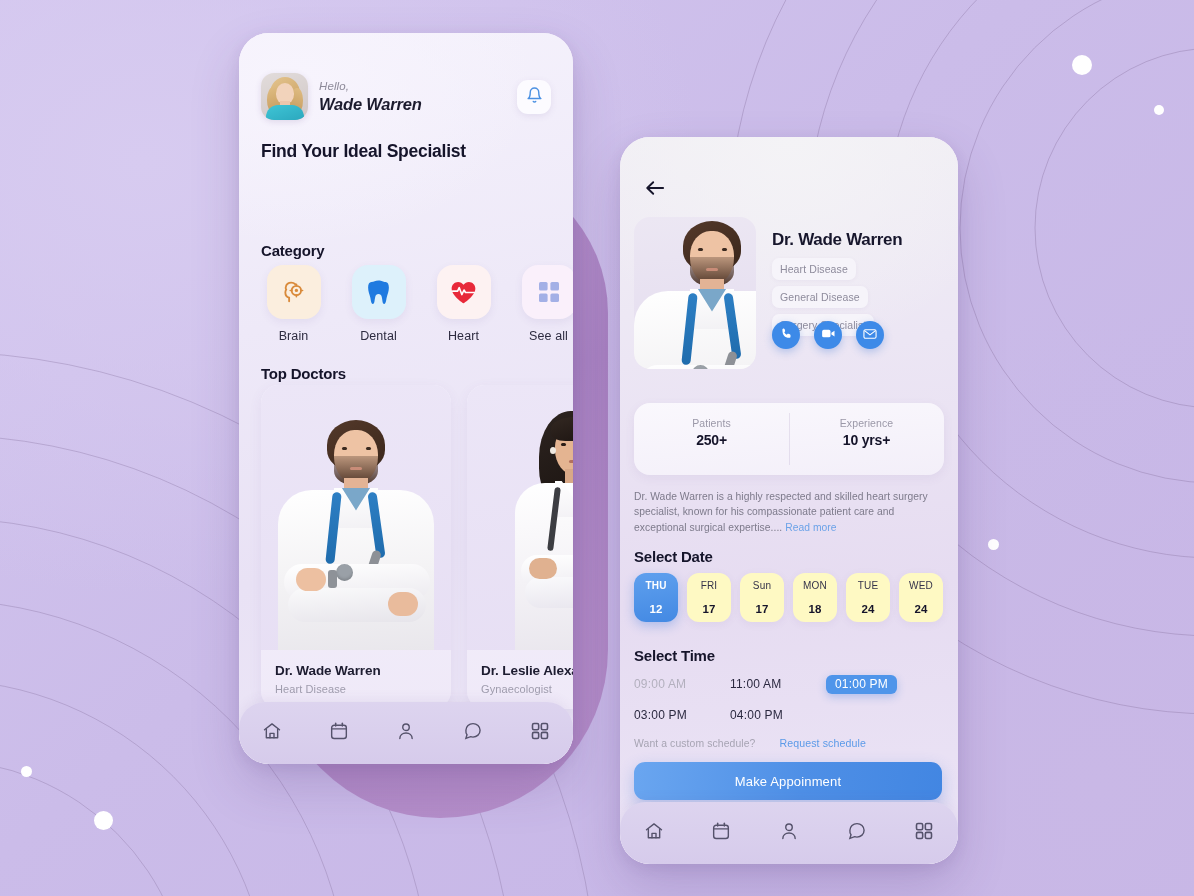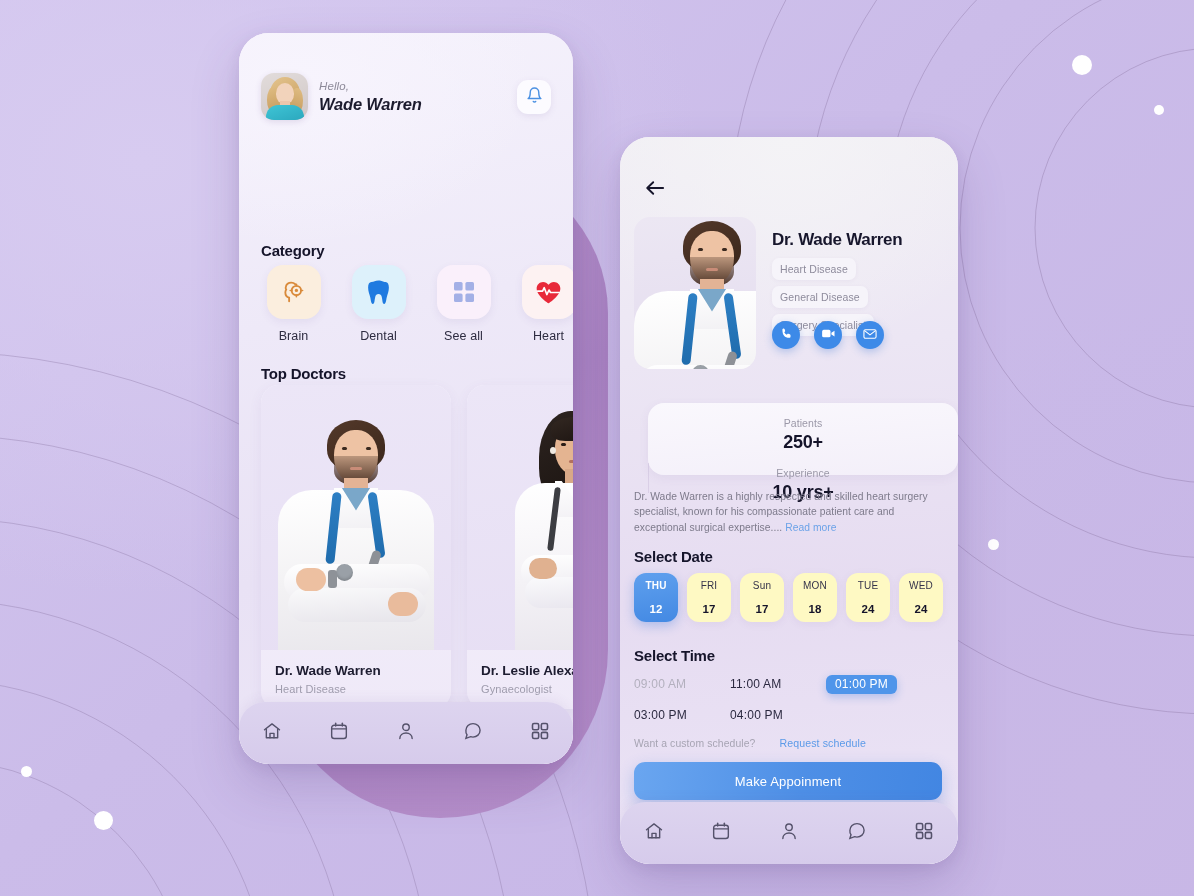--- a/index.html
+++ b/index.html
@@ -190,29 +190,29 @@
     color:#17162c; letter-spacing:-.3px; }
   .tags { position:absolute; left:152px; top:121px; width:178px; display:flex; flex-wrap:wrap; gap:6px; }
   .tag { background:#f6f4fa; border-radius:7px; padding:5px 8px; font-size:10.5px;
     color:#8e8b9c; letter-spacing:.1px; box-shadow:0 1px 4px rgba(95,65,140,.05); }
   .contact-row { position:absolute; left:152px; top:184px; display:flex; gap:14px; }
   .cbtn { width:28px; height:28px; border-radius:50%; background:#3d8ae8;
     display:flex; align-items:center; justify-content:center;
     box-shadow:0 3px 8px rgba(45,110,210,.30); }
 
   .stats {
-    position:absolute; left:28px; top:266px; width:310px; height:72px;
+    position:absolute; left:14px; top:266px; width:310px; height:72px;
     background:linear-gradient(175deg,#faf8fd 0%,#f3eff9 100%);
-    border-radius:16px; display:flex; box-shadow:0 3px 11px rgba(95,65,140,.07);flex-direction:column;
+    border-radius:16px; display:flex; box-shadow:0 3px 11px rgba(95,65,140,.07);
   }
   .stat { flex:1; text-align:center; padding-top:14px; position:relative; }
   .stat + .stat::before { content:""; position:absolute; left:0; top:10px; bottom:10px; width:1px;
     background:rgba(150,130,180,.18); }
   .stat-l { font-size:10.5px; color:#9b98a8; letter-spacing:.1px; }
-  .stat-v { font-size:18px; font-weight:700; color:#15142a; margin-top:3px; letter-spacing:-.2px; }
+  .stat-v { font-size:14px; font-weight:700; color:#15142a; margin-top:3px; letter-spacing:-.2px; }
 
   .bio { position:absolute; left:14px; top:352px; width:314px; font-size:10.3px;
     line-height:15.4px; color:#7d7a8b; letter-spacing:.05px; }
   .readmore { color:#6ba2e8; }
 
   #sd-title { position:absolute; left:14px; top:411px; font-size:15px; font-weight:700; color:#15142a; letter-spacing:-.2px;}
   .dates { position:absolute; left:14px; top:436px; display:flex; gap:9px; }
   .date-c {
     width:44px; height:49px; border-radius:12px; background:#fef9c3;
     display:flex; flex-direction:column; align-items:center; justify-content:center;
@@ -292,20 +292,21 @@
       <div class="bell-btn">
         <span>
           <svg width="17" height="18" viewBox="0 0 24 24" fill="none" stroke="#4a90e2" stroke-width="2" stroke-linecap="round" stroke-linejoin="round">
             <path d="M18 8A6 6 0 0 0 6 8c0 7-3 9-3 9h18s-3-2-3-9"></path>
             <path d="M13.73 21a2 2 0 0 1-3.46 0"></path>
           </svg>
         </span>
       </div>
     </div>
 
+    <div class="find-title">Find Your Ideal Specialist</div>
 
 
     <div class="sec-title" id="cat-title">Category</div>
 
     <div class="cats">
       <div class="cat">
         <div class="cat-ico" style="background:#fbeede;">
           <svg width="26" height="26" viewBox="0 0 24 24" fill="none">
             <path d="M7.5 20.5v-3.2c-2-.6-3.5-2.5-3.5-4.8 0-1 .3-2 .8-2.8C4.3 9 4.2 8.2 4.4 7.4 4.9 5.1 7 3.4 9.5 3.4c1.4 0 2.7.5 3.7 1.4" stroke="#d98a3a" stroke-width="1.7" stroke-linecap="round"></path>
             <circle cx="14.2" cy="10.6" r="4.3" fill="none" stroke="#d98a3a" stroke-width="1.7"></circle>
@@ -322,38 +323,38 @@
       </div>
       <div class="cat">
         <div class="cat-ico" style="background:#ddf1fb;">
           <svg width="25" height="27" viewBox="0 0 24 26" fill="#1f7ae0">
             <path d="M12 1.5C8.6 1.5 7.8 3 5.2 3 3 3 2 5 2 8.2c0 4 1.3 6.3 2.1 9.6.6 2.6.7 6.2 2.4 6.2 1.9 0 1.6-4.1 2.4-6.9.5-1.8 1.3-2.6 3.1-2.6s2.6.8 3.1 2.6c.8 2.8.5 6.9 2.4 6.9 1.7 0 1.8-3.6 2.4-6.2.8-3.3 2.1-5.6 2.1-9.6C21.9 5 21 3 18.8 3 16.2 3 15.4 1.5 12 1.5z"></path>
           </svg>
         </div>
         <div class="cat-lbl">Dental</div>
       </div>
       <div class="cat">
+        <div class="cat-ico" style="background:#fdf2f2;">
+          <svg width="27" height="25" viewBox="0 0 26 24">
+            <path d="M13 22.5S1.6 15.5 1.6 8.2C1.6 4.5 4.4 1.8 7.8 1.8c2.1 0 4 1.1 5.2 2.8 1.2-1.7 3.1-2.8 5.2-2.8 3.4 0 6.2 2.7 6.2 6.4C24.4 15.5 13 22.5 13 22.5z" fill="#e8293a"></path>
+            <path d="M2.5 10.7h4.8l1.6-3.3 2.5 6.6 2.1-4.4 1.4 2.4h8.4" fill="none" stroke="#ffffff" stroke-width="1.6" stroke-linecap="round" stroke-linejoin="round"></path>
+          </svg>
+        </div>
+        <div class="cat-lbl">Heart</div>
+      </div>
+      <div class="cat">
         <div class="cat-ico" style="background:#faf0fb;">
           <svg width="24" height="24" viewBox="0 0 24 24" fill="#a3b0e6">
             <rect x="2" y="2" width="8.6" height="8.6" rx="1.6"></rect>
             <rect x="13.4" y="2" width="8.6" height="8.6" rx="1.6"></rect>
             <rect x="2" y="13.4" width="8.6" height="8.6" rx="1.6"></rect>
             <rect x="13.4" y="13.4" width="8.6" height="8.6" rx="1.6"></rect>
           </svg>
         </div>
         <div class="cat-lbl">See all</div>
-      </div>
-      <div class="cat">
-        <div class="cat-ico" style="background:#fdf2f2;">
-          <svg width="27" height="25" viewBox="0 0 26 24">
-            <path d="M13 22.5S1.6 15.5 1.6 8.2C1.6 4.5 4.4 1.8 7.8 1.8c2.1 0 4 1.1 5.2 2.8 1.2-1.7 3.1-2.8 5.2-2.8 3.4 0 6.2 2.7 6.2 6.4C24.4 15.5 13 22.5 13 22.5z" fill="#e8293a"></path>
-            <path d="M2.5 10.7h4.8l1.6-3.3 2.5 6.6 2.1-4.4 1.4 2.4h8.4" fill="none" stroke="#ffffff" stroke-width="1.6" stroke-linecap="round" stroke-linejoin="round"></path>
-          </svg>
-        </div>
-        <div class="cat-lbl">Heart</div>
       </div>
     </div>
 
     <div class="sec-title" id="top-title">Top Doctors</div>
 
     <div class="doc-cards">
       <div class="doc-card">
         <div class="doc-img">
           <div class="dm">
             <div class="dm-hair"></div>

